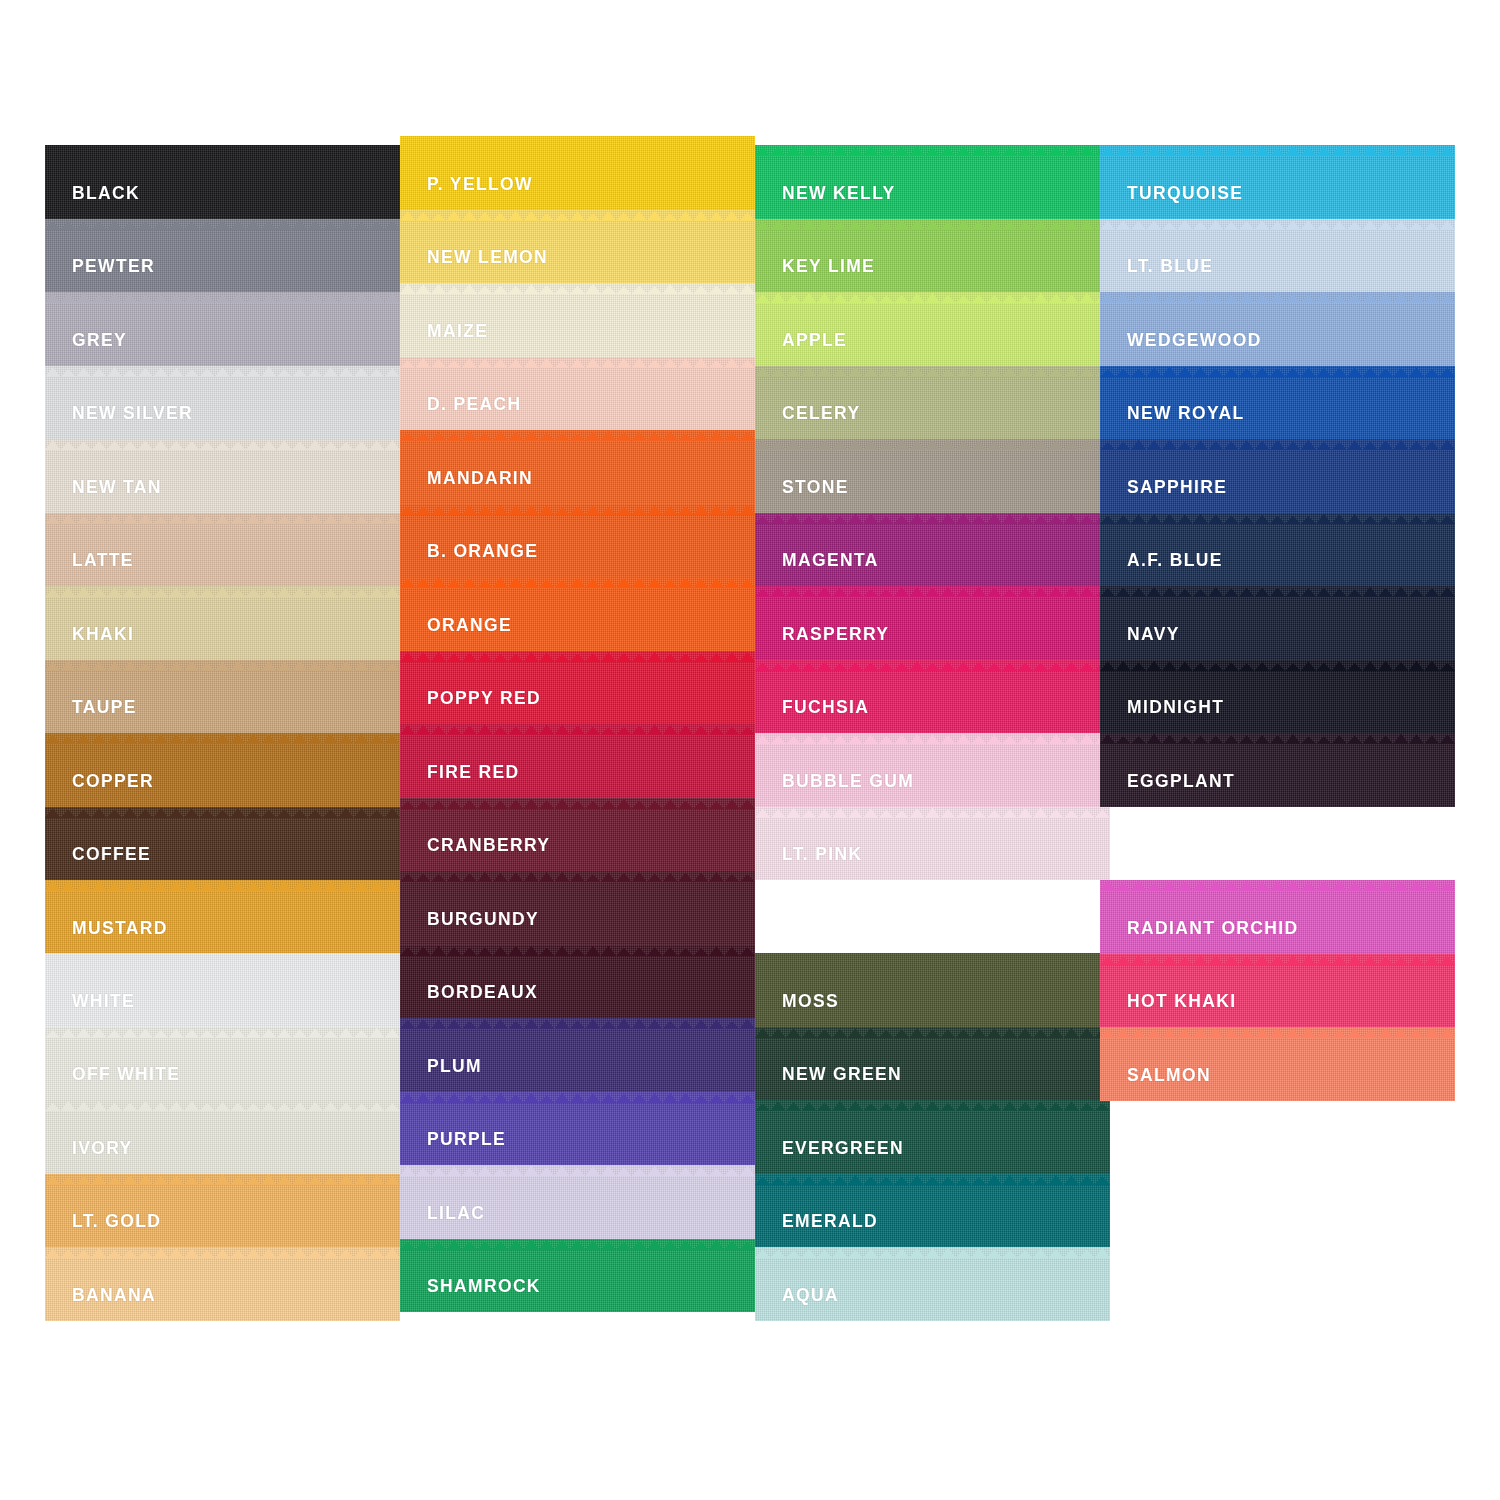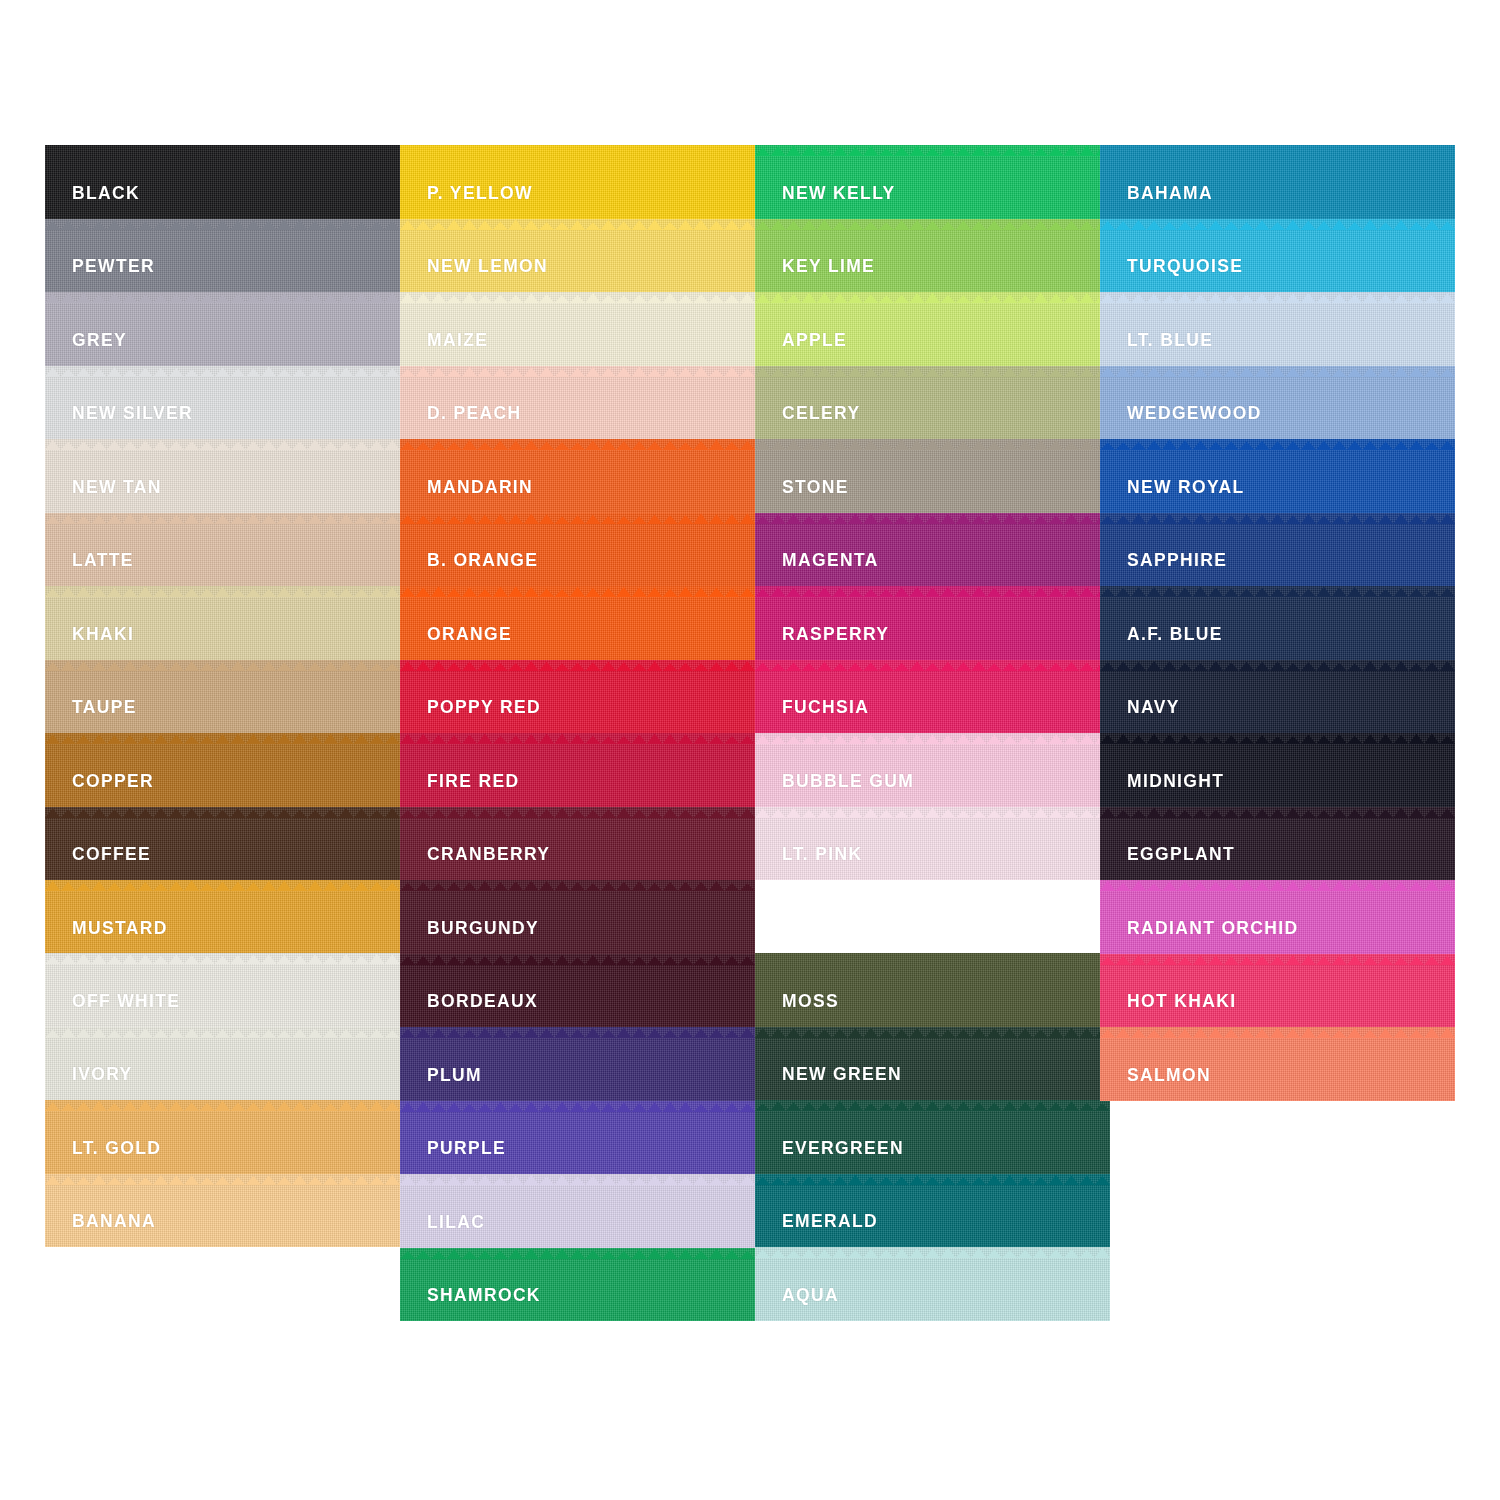--- a/index.html
+++ b/index.html
@@ -160,20 +160,24 @@
         </div>
         <div class="swatch">
           <div class="fill" style="background-color: rgb(229, 163, 43);"></div>
           <svg class="pink-edge" width="355" height="11" viewBox="0 0 355 11" preserveAspectRatio="none">
             <path d="M 0 11 L 7.72 0.71 L 15.43 11 L 23.15 2.01 L 30.87 11 L 38.59 3.17 L 46.30 11 L 54.02 1.35 L 61.74 11 L 69.46 2.59 L 77.17 11 L 84.89 2.50 L 92.61 11 L 100.33 1.90 L 108.04 11 L 115.76 3.50 L 123.48 11 L 131.20 1.57 L 138.91 11 L 146.63 0.61 L 154.35 11 L 162.07 2.98 L 169.78 11 L 177.50 1.64 L 185.22 11 L 192.93 1.73 L 200.65 11 L 208.37 2.29 L 216.09 11 L 223.80 0.95 L 231.52 11 L 239.24 0.50 L 246.96 11 L 254.67 2.68 L 262.39 11 L 270.11 0.75 L 277.83 11 L 285.54 1.19 L 293.26 11 L 300.98 2.40 L 308.70 11 L 316.41 2.29 L 324.13 11 L 331.85 2.04 L 339.57 11 L 347.28 2.69 L 355.00 11 L 355 11 L 0 11 Z" fill="#e5a32b"></path>
           </svg>
           <span class="label">MUSTARD</span>
         </div>
       </div>
       <div class="stack" style="top: 953px; height: 367.5px;">
+        <div class="swatch no-edge">
+          <div class="fill" style="background-color: rgb(236, 238, 240);"></div>
+          <span class="label">WHITE</span>
+        </div>
         <div class="swatch">
           <div class="fill" style="background-color: rgb(234, 233, 226);"></div>
           <svg class="pink-edge" width="355" height="11" viewBox="0 0 355 11" preserveAspectRatio="none">
             <path d="M 0 11 L 7.72 3.21 L 15.43 11 L 23.15 1.39 L 30.87 11 L 38.59 0.81 L 46.30 11 L 54.02 1.18 L 61.74 11 L 69.46 2.78 L 77.17 11 L 84.89 1.08 L 92.61 11 L 100.33 1.48 L 108.04 11 L 115.76 2.91 L 123.48 11 L 131.20 1.52 L 138.91 11 L 146.63 2.36 L 154.35 11 L 162.07 3.03 L 169.78 11 L 177.50 3.36 L 185.22 11 L 192.93 2.06 L 200.65 11 L 208.37 1.39 L 216.09 11 L 223.80 1.86 L 231.52 11 L 239.24 1.83 L 246.96 11 L 254.67 2.25 L 262.39 11 L 270.11 1.27 L 277.83 11 L 285.54 2.94 L 293.26 11 L 300.98 0.85 L 308.70 11 L 316.41 2.84 L 324.13 11 L 331.85 0.62 L 339.57 11 L 347.28 1.45 L 355.00 11 L 355 11 L 0 11 Z" fill="#eae9e2"></path>
           </svg>
           <span class="label">OFF WHITE</span>
         </div>
         <div class="swatch">
           <div class="fill" style="background-color: rgb(231, 231, 221);"></div>
           <svg class="pink-edge" width="355" height="11" viewBox="0 0 355 11" preserveAspectRatio="none">
@@ -191,21 +195,21 @@
         <div class="swatch">
           <div class="fill" style="background-color: rgb(249, 205, 144);"></div>
           <svg class="pink-edge" width="355" height="11" viewBox="0 0 355 11" preserveAspectRatio="none">
             <path d="M 0 11 L 7.72 1.74 L 15.43 11 L 23.15 2.55 L 30.87 11 L 38.59 2.75 L 46.30 11 L 54.02 0.70 L 61.74 11 L 69.46 3.35 L 77.17 11 L 84.89 2.85 L 92.61 11 L 100.33 3.24 L 108.04 11 L 115.76 1.14 L 123.48 11 L 131.20 1.35 L 138.91 11 L 146.63 1.61 L 154.35 11 L 162.07 3.17 L 169.78 11 L 177.50 2.52 L 185.22 11 L 192.93 3.05 L 200.65 11 L 208.37 1.69 L 216.09 11 L 223.80 1.60 L 231.52 11 L 239.24 2.82 L 246.96 11 L 254.67 0.96 L 262.39 11 L 270.11 2.84 L 277.83 11 L 285.54 2.17 L 293.26 11 L 300.98 2.22 L 308.70 11 L 316.41 1.49 L 324.13 11 L 331.85 2.34 L 339.57 11 L 347.28 0.72 L 355.00 11 L 355 11 L 0 11 Z" fill="#f9cd90"></path>
           </svg>
           <span class="label">BANANA</span>
         </div>
       </div>
     </div>
     <div class="column" style="left: 400px; top: 0px;">
-      <div class="stack" style="top: 145px; height: 1176px;">
+      <div class="stack" style="top: 136px; height: 1176px;">
         <div class="swatch no-edge">
           <div class="fill" style="background-color: rgb(252, 208, 11);"></div>
           <span class="label">P. YELLOW</span>
         </div>
         <div class="swatch">
           <div class="fill" style="background-color: rgb(251, 220, 98);"></div>
           <svg class="pink-edge" width="355" height="11" viewBox="0 0 355 11" preserveAspectRatio="none">
             <path d="M 0 11 L 7.72 1.24 L 15.43 11 L 23.15 1.94 L 30.87 11 L 38.59 3.39 L 46.30 11 L 54.02 0.54 L 61.74 11 L 69.46 0.54 L 77.17 11 L 84.89 1.43 L 92.61 11 L 100.33 2.83 L 108.04 11 L 115.76 0.55 L 123.48 11 L 131.20 1.30 L 138.91 11 L 146.63 3.36 L 154.35 11 L 162.07 3.21 L 169.78 11 L 177.50 1.24 L 185.22 11 L 192.93 3.38 L 200.65 11 L 208.37 0.79 L 216.09 11 L 223.80 2.51 L 231.52 11 L 239.24 1.15 L 246.96 11 L 254.67 0.53 L 262.39 11 L 270.11 3.36 L 277.83 11 L 285.54 0.91 L 293.26 11 L 300.98 0.68 L 308.70 11 L 316.41 2.03 L 324.13 11 L 331.85 0.92 L 339.57 11 L 347.28 2.48 L 355.00 11 L 355 11 L 0 11 Z" fill="#fbdc62"></path>
           </svg>
           <span class="label">NEW LEMON</span>
@@ -413,24 +417,20 @@
           <div class="fill" style="background-color: rgb(189, 227, 225);"></div>
           <svg class="pink-edge" width="355" height="11" viewBox="0 0 355 11" preserveAspectRatio="none">
             <path d="M 0 11 L 7.72 2.46 L 15.43 11 L 23.15 2.76 L 30.87 11 L 38.59 3.45 L 46.30 11 L 54.02 2.02 L 61.74 11 L 69.46 2.85 L 77.17 11 L 84.89 0.88 L 92.61 11 L 100.33 3.25 L 108.04 11 L 115.76 2.02 L 123.48 11 L 131.20 2.79 L 138.91 11 L 146.63 1.38 L 154.35 11 L 162.07 1.51 L 169.78 11 L 177.50 1.45 L 185.22 11 L 192.93 0.67 L 200.65 11 L 208.37 2.58 L 216.09 11 L 223.80 1.09 L 231.52 11 L 239.24 2.38 L 246.96 11 L 254.67 3.47 L 262.39 11 L 270.11 2.99 L 277.83 11 L 285.54 1.74 L 293.26 11 L 300.98 2.45 L 308.70 11 L 316.41 2.37 L 324.13 11 L 331.85 3.01 L 339.57 11 L 347.28 0.74 L 355.00 11 L 355 11 L 0 11 Z" fill="#bde3e1"></path>
           </svg>
           <span class="label">AQUA</span>
         </div>
       </div>
     </div>
     <div class="column" style="left: 1100px; top: 0px;">
       <div class="stack" style="top: 145px; height: 735px;">
-        <div class="swatch no-edge">
-          <div class="fill" style="background-color: rgb(10, 138, 180);"></div>
-          <span class="label">BAHAMA</span>
-        </div>
         <div class="swatch">
           <div class="fill" style="background-color: rgb(38, 187, 228);"></div>
           <svg class="pink-edge" width="355" height="11" viewBox="0 0 355 11" preserveAspectRatio="none">
             <path d="M 0 11 L 7.72 1.97 L 15.43 11 L 23.15 2.15 L 30.87 11 L 38.59 1.10 L 46.30 11 L 54.02 1.86 L 61.74 11 L 69.46 3.04 L 77.17 11 L 84.89 2.46 L 92.61 11 L 100.33 2.83 L 108.04 11 L 115.76 1.43 L 123.48 11 L 131.20 2.73 L 138.91 11 L 146.63 3.13 L 154.35 11 L 162.07 1.56 L 169.78 11 L 177.50 3.17 L 185.22 11 L 192.93 1.01 L 200.65 11 L 208.37 1.68 L 216.09 11 L 223.80 2.01 L 231.52 11 L 239.24 0.71 L 246.96 11 L 254.67 3.04 L 262.39 11 L 270.11 0.51 L 277.83 11 L 285.54 3.48 L 293.26 11 L 300.98 0.90 L 308.70 11 L 316.41 2.92 L 324.13 11 L 331.85 1.59 L 339.57 11 L 347.28 2.50 L 355.00 11 L 355 11 L 0 11 Z" fill="#26bbe4"></path>
           </svg>
           <span class="label">TURQUOISE</span>
         </div>
         <div class="swatch">
           <div class="fill" style="background-color: rgb(203, 220, 239);"></div>
           <svg class="pink-edge" width="355" height="11" viewBox="0 0 355 11" preserveAspectRatio="none">

